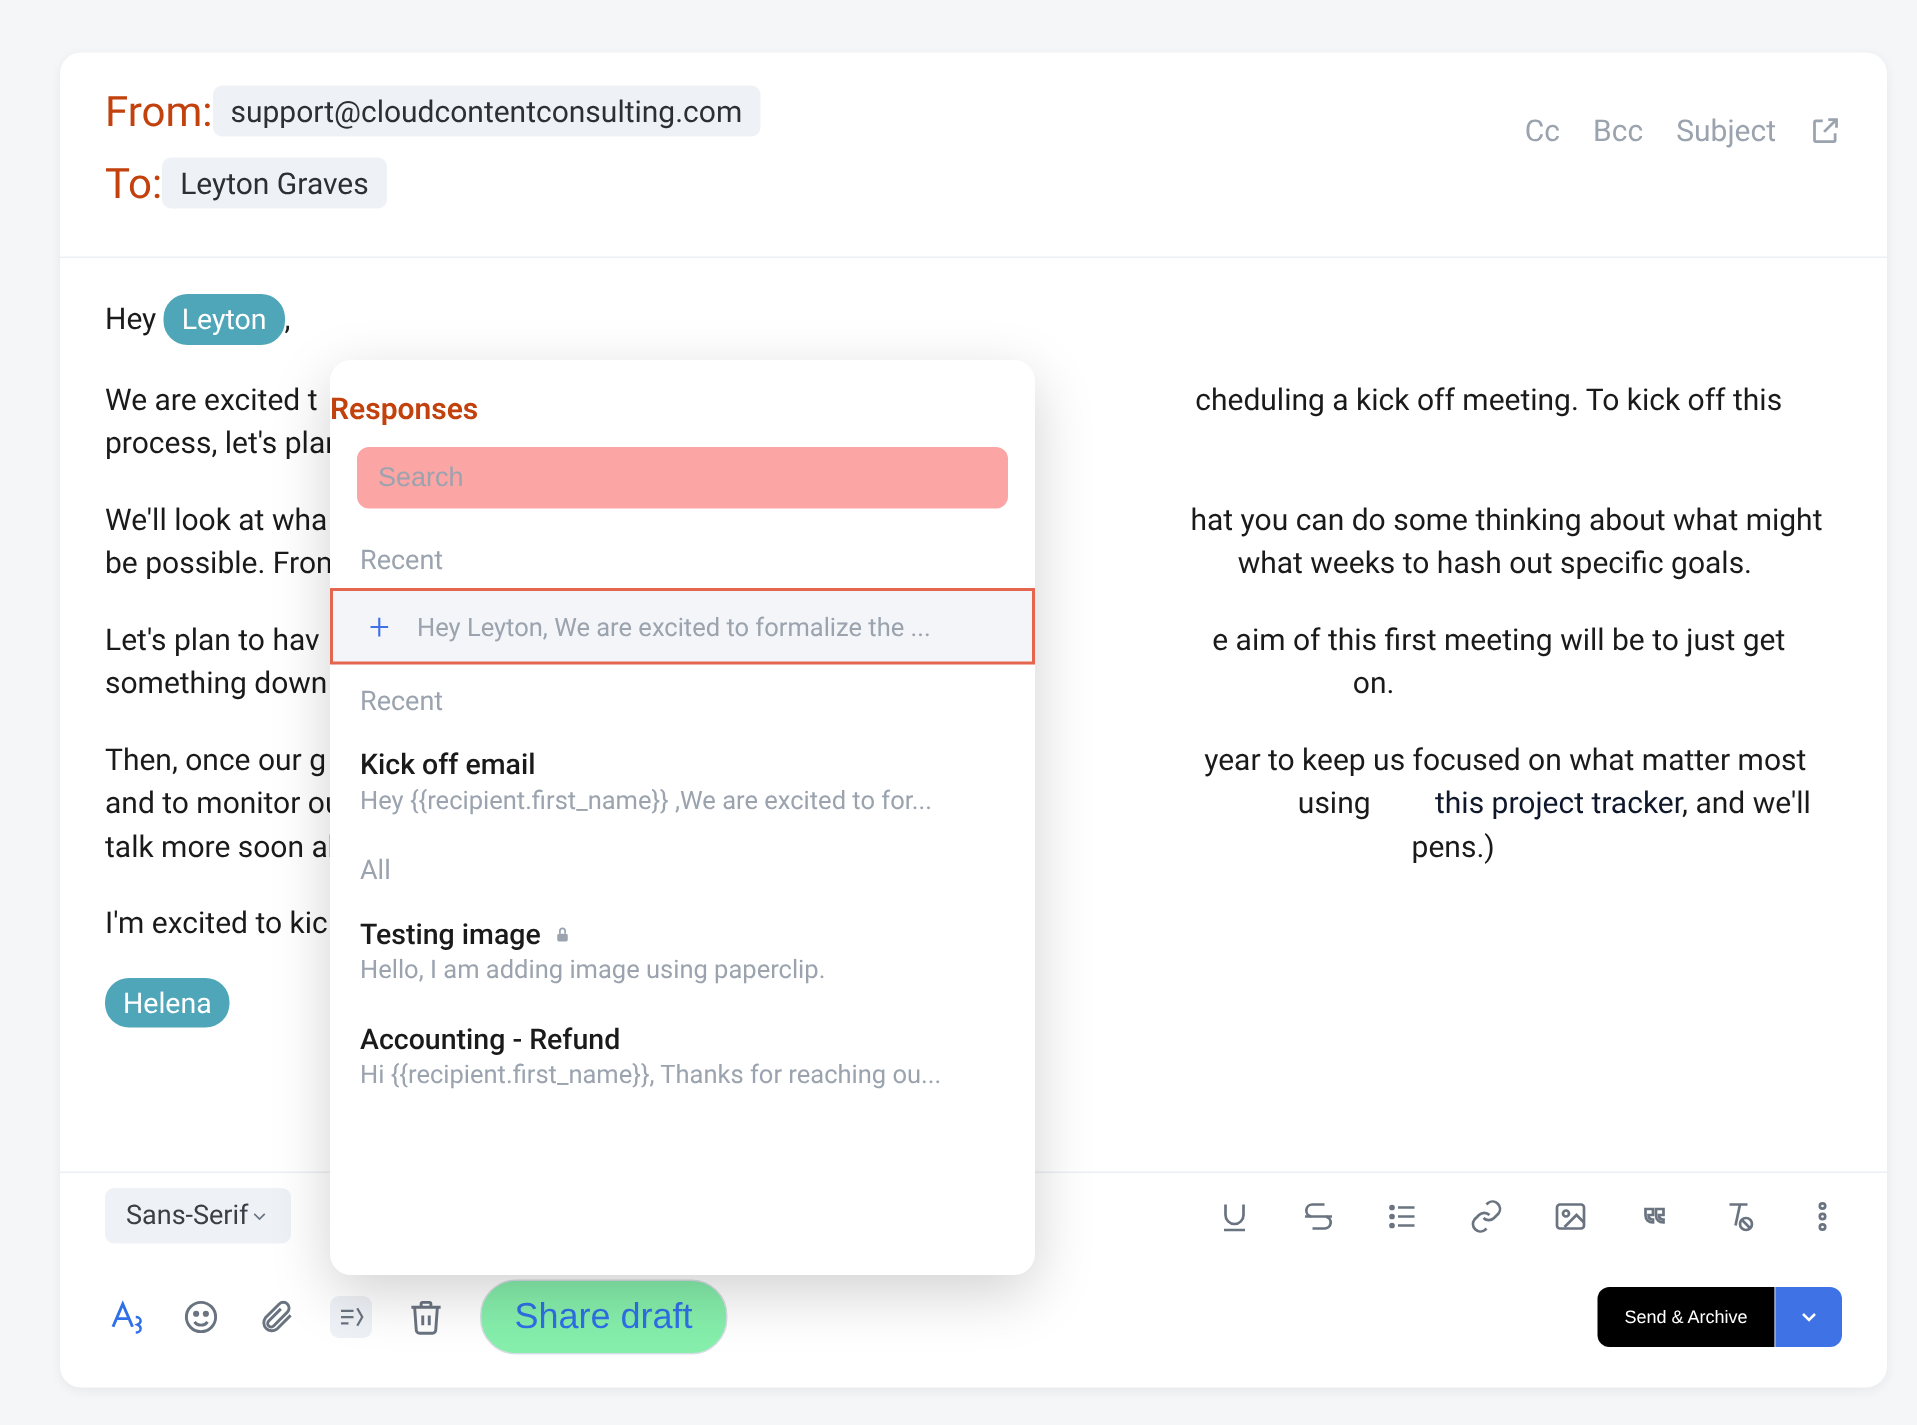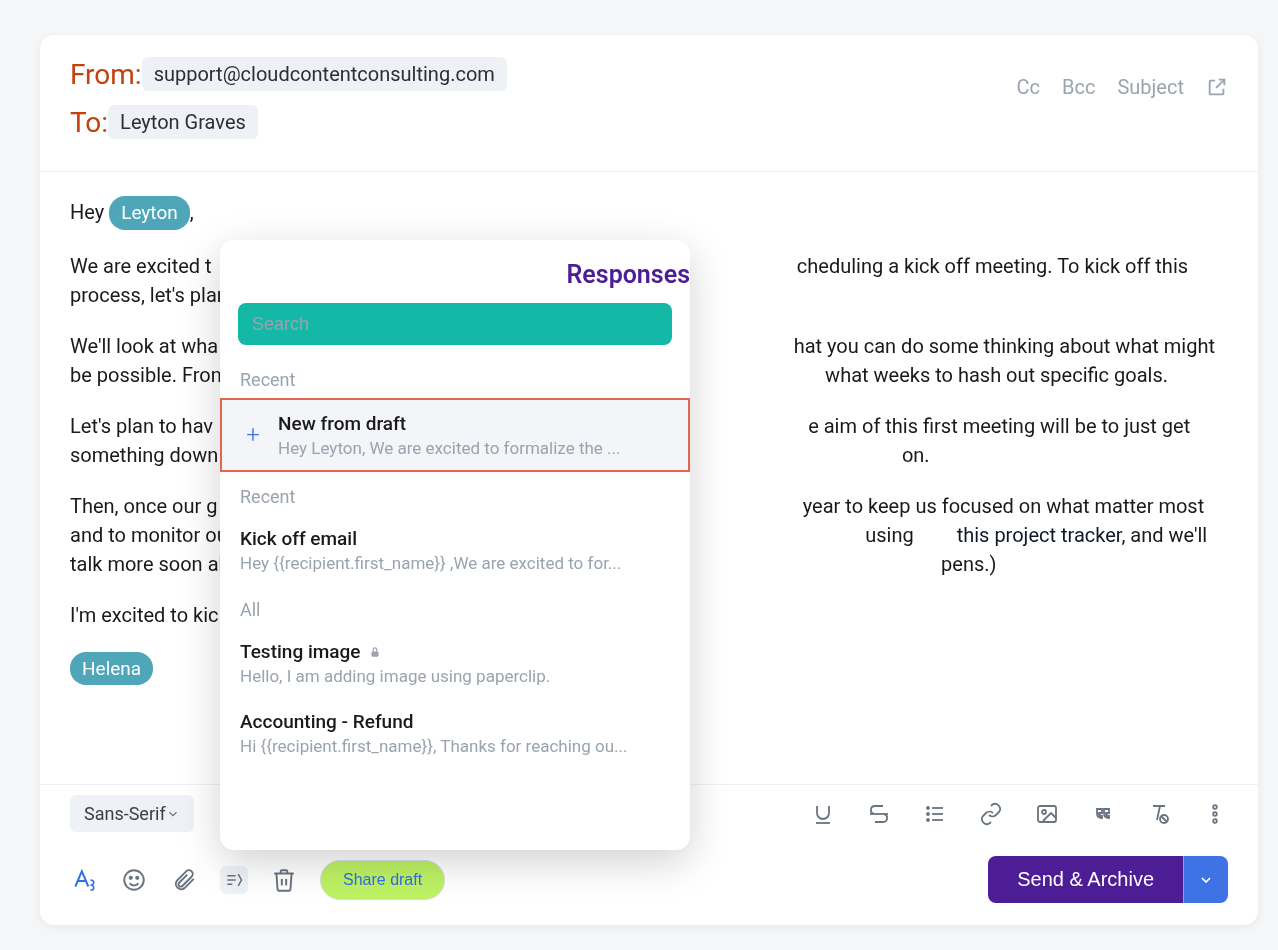--- a/index.html
+++ b/index.html
@@ -63,40 +63,40 @@
   .bottom-bar {
     padding: 14px 30px 22px 30px; display:flex; align-items:center; gap:22px;
   }
   .bottom-left { display:flex; align-items:center; gap:22px; flex:1; }
   .bb-icon { width:28px; height:28px; display:flex; align-items:center; justify-content:center; cursor:pointer; color:#6a7380; }
   .bb-icon.blue { color:#2f6fe8; }
   .bb-icon svg { width:26px; height:26px; stroke:currentColor; fill:none; stroke-width:1.8; }
   .bb-icon.active { background:#eef1f5; border-radius:6px; padding:4px; }
   .share-btn {
     border:1px solid #d7dde5; border-radius:24px; padding:10px 22px; color:#2f6fe8;
-    font-size:16px; background:#bef264; cursor:pointer;
+    font-size:24px; background:#86efac; cursor:pointer;
   }
   .send-group { display:flex; }
   .send-btn {
-    background:#4c1d95; color:#fff; border:none; padding:12px 29px; font-size:20px;
+    background:#000000; color:#fff; border:none; padding:12px 18px; font-size:12px;
     border-radius:8px 0 0 8px; cursor:pointer;
   }
   .send-caret {
     background:#3f72e5; color:#fff; border:none; border-left:1px solid rgba(255,255,255,0.35);
     padding:12px 14px; border-radius:0 8px 8px 0; cursor:pointer; display:flex; align-items:center;
   }
   
   .popover {
     position:absolute; top: 240px; left: 220px; width: 470px; height: 610px;
     background:#fff; border-radius:14px; box-shadow: 0 12px 40px rgba(0,0,0,0.18);
     z-index: 50; overflow:hidden; display:flex; flex-direction:column;
   }
-  .popover-title { text-align:right; font-size:25px; font-weight:600; padding:20px 0 14px; color:#4c1d95;}
+  .popover-title { text-align:left; font-size:20px; font-weight:600; padding:20px 0 14px; color:#c2410c;}
   .popover-search {
-    margin: 0 18px 10px; background:#14b8a6; border-radius:8px; padding:10px 14px;
+    margin: 0 18px 10px; background:#fca5a5; border-radius:8px; padding:10px 14px;
     color:#9aa3ae; font-size:18px;
   }
   .popover-search input {
     border:none; background:transparent; width:100%; font-size:18px; color:#333; outline:none;
   }
   .popover-search input::placeholder { color:#9aa3ae; }
   .section-label { color:#9aa3ae; font-size:18px; padding: 14px 20px 8px; }
   .resp-item {
     padding: 12px 20px 12px 56px; position:relative; cursor:pointer;
   }
@@ -282,21 +282,20 @@
 </div>
 
 <div class="popover">
   <div class="popover-title">Responses</div>
   <div class="popover-search">
     <input type="text" placeholder="Search" style="">
   </div>
   <div class="section-label">Recent</div>
   <div class="resp-item highlight">
     <div class="plus">+</div>
-    <div class="title">New from draft</div>
     <div class="preview">Hey Leyton, We are excited to formalize the ...</div>
   </div>
   <div class="section-label">Recent</div>
   <div class="resp-item no-icon">
     <div class="title">Kick off email</div>
     <div class="preview">Hey {{recipient.first_name}} ,We are excited to for...</div>
   </div>
   <div class="section-label">All</div>
   <div class="resp-item no-icon">
     <div class="title">

